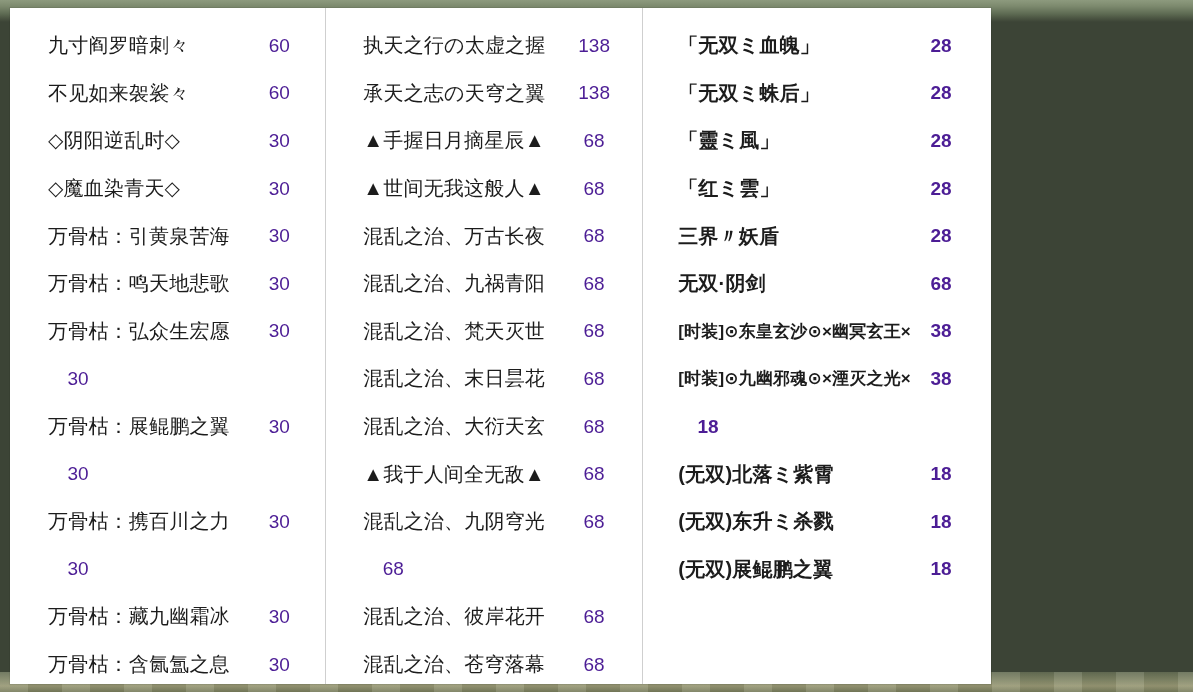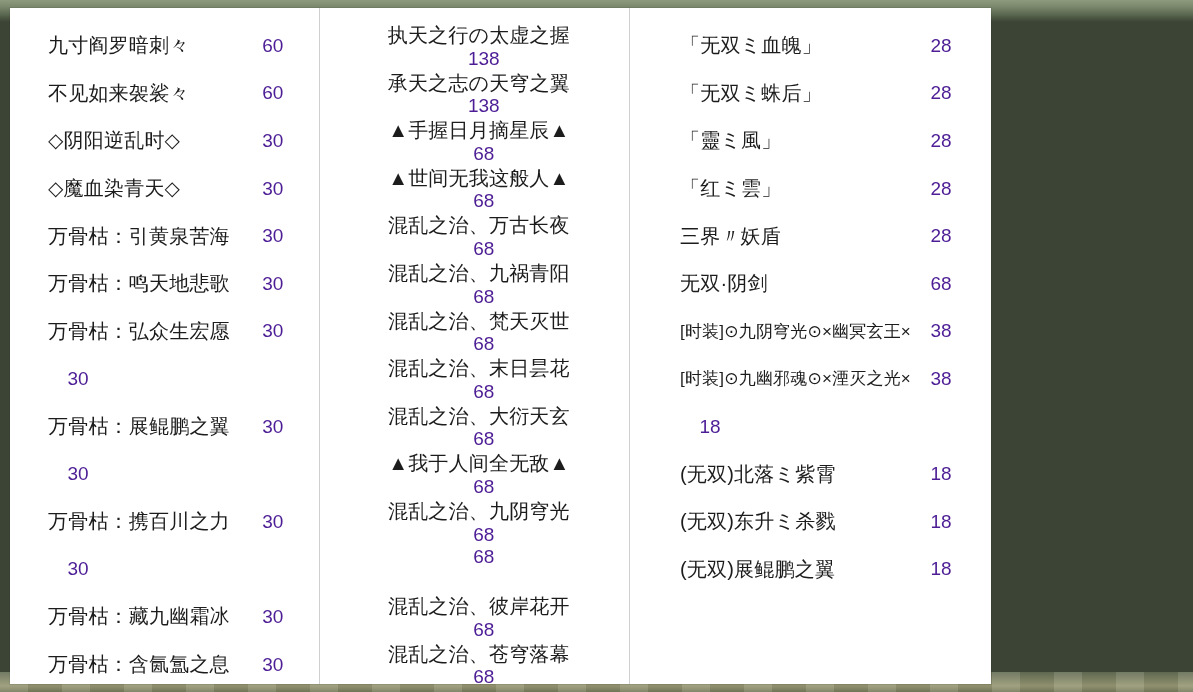--- a/index.html
+++ b/index.html
@@ -51,35 +51,35 @@
     display: flex;
     overflow: hidden;
   }
 
   .column {
     position: relative;
     box-sizing: border-box;
   }
   .col-0 { width: 380px; padding-left: 38px; }
   .col-1 { width: 382px; padding-left: 37px; border-left: 1px solid #cfcfcf; }
-  .col-2 { width: 411px; padding-left: 50px; border-left: 1px solid #cfcfcf; }
+  .col-2 { width: 411px; padding-left: 35px; border-left: 1px solid #cfcfcf; font-weight: bold; }
 
   .rows {
     display: block;
     padding-top: 14px;
   }
   .row {
     height: 47.6px;
     display: flex;
     align-items: center;
     justify-content: space-between;
     padding-right: 26px;
     box-sizing: border-box;
   }
-  .col-1 .row { padding-right: 28px; flex-direction: column; }
+  .col-1 .row { padding-right: 28px; }
   .col-2 .row { padding-right: 30px; }
 
   .name {
     font-size: 20px;
     color: #1c1c1c;
     white-space: nowrap;
     overflow: hidden;
     text-overflow: clip;
     letter-spacing: 0.2px;
   }
@@ -245,21 +245,21 @@
         </div>
       <div class="row">
           <span class="name">三界〃妖盾</span>
           <span class="value">28</span>
         </div>
       <div class="row">
           <span class="name">无双·阴剑</span>
           <span class="value">68</span>
         </div>
       <div class="row">
-          <span class="name long">[时装]⊙九阴穹光⊙×幽冥玄王×</span>
+          <span class="name long">[时装]⊙东皇玄沙⊙×幽冥玄王×</span>
           <span class="value">38</span>
         </div>
       <div class="row">
           <span class="name long">[时装]⊙九幽邪魂⊙×湮灭之光×</span>
           <span class="value">38</span>
         </div>
       <div class="row">
           <span class="value">18</span>
         </div>
       <div class="row">

